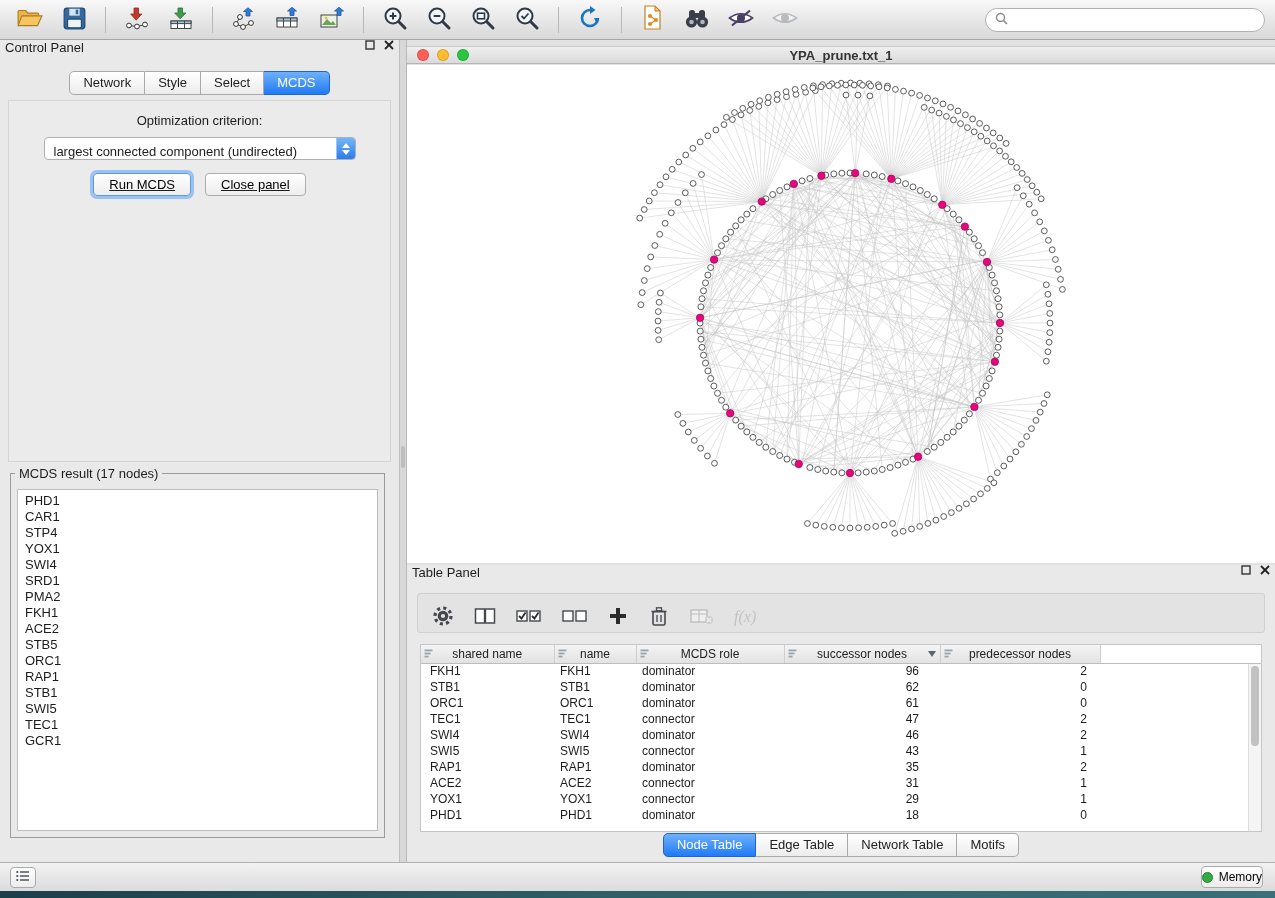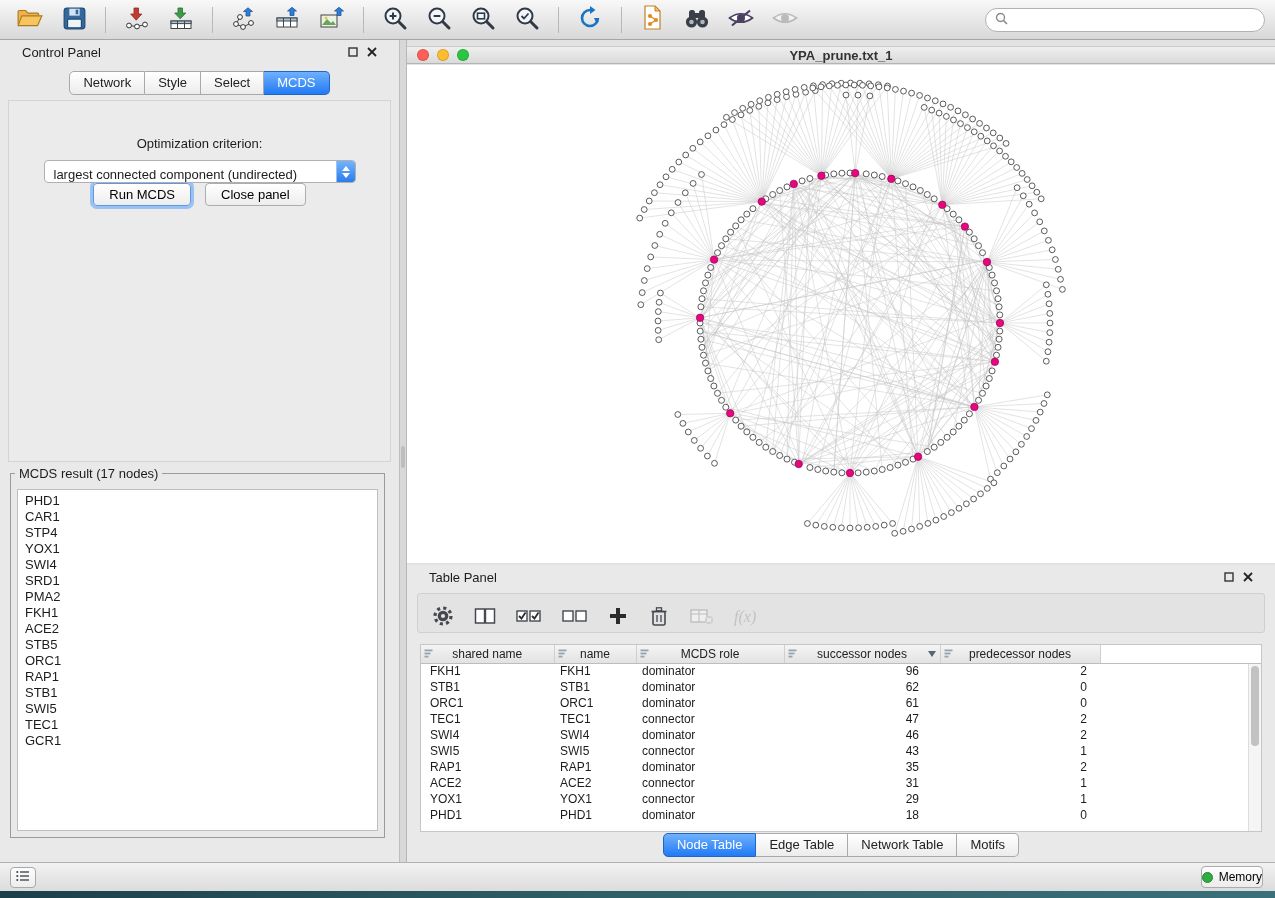--- a/index.html
+++ b/index.html
@@ -26,44 +26,44 @@
   .tb-sep { width:1px; height:26px; background:#b8b8b8; margin:0 7px; }
   .search-box {
     margin-left:auto; width:280px; height:24px; background:#fff;
     border:1px solid #b2b2b2; border-radius:12px;
     display:flex; align-items:center; padding:0 9px; gap:5px;
   }
   .search-box input { flex:1; border:none; outline:none; background:transparent; font:12px "Liberation Sans",sans-serif; }
 
   
   .control-panel { position:absolute; left:0; top:40px; width:400px; height:822px; background:#e9e9e9; border-right:1px solid #bdbdbd; }
-  .panel-header { height:24px; display:flex; align-items:center; padding:0 22px; font-size:13px; }
+  .panel-header { height:24px; display:flex; align-items:flex-start; padding:0 5px; font-size:13px; }
   .win-btns { margin-left:auto; display:flex; align-items:center; gap:9px; }
   .win-btns span { display:flex; }
 
   .tabrow { display:flex; justify-content:center; margin-top:7px; position:relative; z-index:2; }
   .tab { font-size:13px; padding:3px 13px 4px; background:linear-gradient(#ffffff,#ececec); border:1px solid #a9a9a9; border-left:none; color:#222; white-space:nowrap; }
   .tab:first-child { border-left:1px solid #a9a9a9; border-radius:5px 0 0 5px; }
   .tab:last-child { border-radius:0 5px 5px 0; }
   .tab.active { background:linear-gradient(#6fb1fc,#217af5); color:#fff; border-color:#2066c6; }
 
   .cp-body { position:absolute; left:8px; right:8px; top:60px; height:362px; background:#ebebeb; border:1px solid #d4d4d4; text-align:center; }
-  .opt-label { margin-top:35px; font-size:13px; }
+  .opt-label { margin-top:12px; font-size:13px; }
   .dropdown {
     width:312px; height:23px; margin:9px auto 0; background:#fff;
     border:1px solid #b0b0b0; border-radius:4px; position:relative;
     display:flex; align-items:flex-end; padding:0 22px 0 9px; font-size:13px; text-align:left;
   }
   .dropdown .caret-box {
     position:absolute; right:0; top:0; bottom:0; width:19px;
     background:linear-gradient(#74b4fc,#2a7ded); border-radius:0 3px 3px 0;
     display:flex; flex-direction:column; align-items:center; justify-content:center; gap:2px;
     border-left:1px solid #9cc3ef;
   }
-  .btn-row { display:flex; justify-content:center; gap:14px; }
+  .btn-row { margin-top:13px; display:flex; justify-content:center; gap:14px;text-decoration:underline; }
   .mac-btn { height:23px; padding:0 15px; font:13px "Liberation Sans",sans-serif; background:linear-gradient(#ffffff,#ededed); border:1px solid #adadad; border-radius:4px; }
   .mac-btn.focused { box-shadow:0 0 0 3px rgba(98,166,250,.6); border-color:#5f97e0; }
 
   .result-box { position:absolute; left:10px; right:14px; top:426px; bottom:24px; border:1px solid #9b9b9b; font-size:13px; }
   .result-box legend { padding:0 4px; margin-left:4px; font-size:13px; }
   .result-list { position:absolute; left:6px; right:6px; top:8px; bottom:6px; background:#fff; border:1px solid #bfbfbf; padding:3px 7px; overflow:hidden; }
   .result-item { font-size:13px; line-height:16px; }
 
   .v-divider { position:absolute; left:400px; top:40px; width:7px; height:822px; background:#d8d8d8; border-right:1px solid #b8b8b8; }
   .v-divider .notch { position:absolute; top:406px; left:1px; width:4px; height:22px; background:#bdbdbd; border-radius:2px; }

